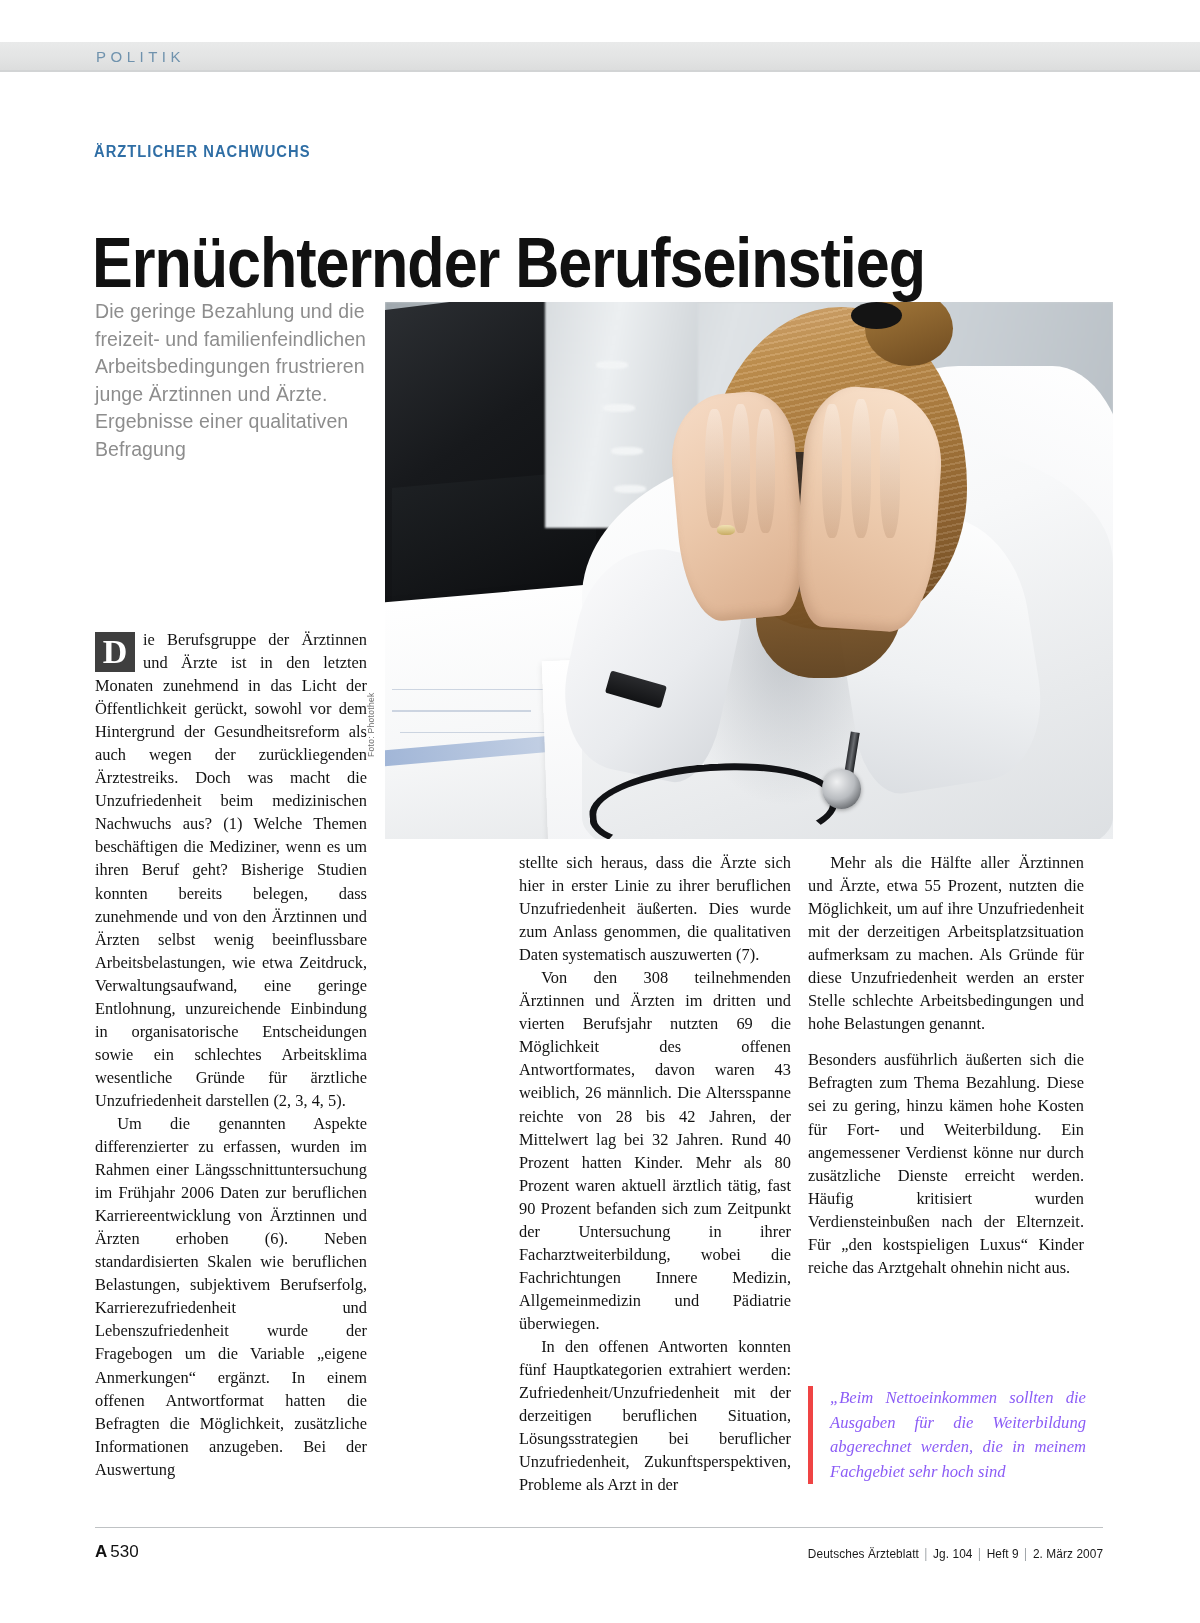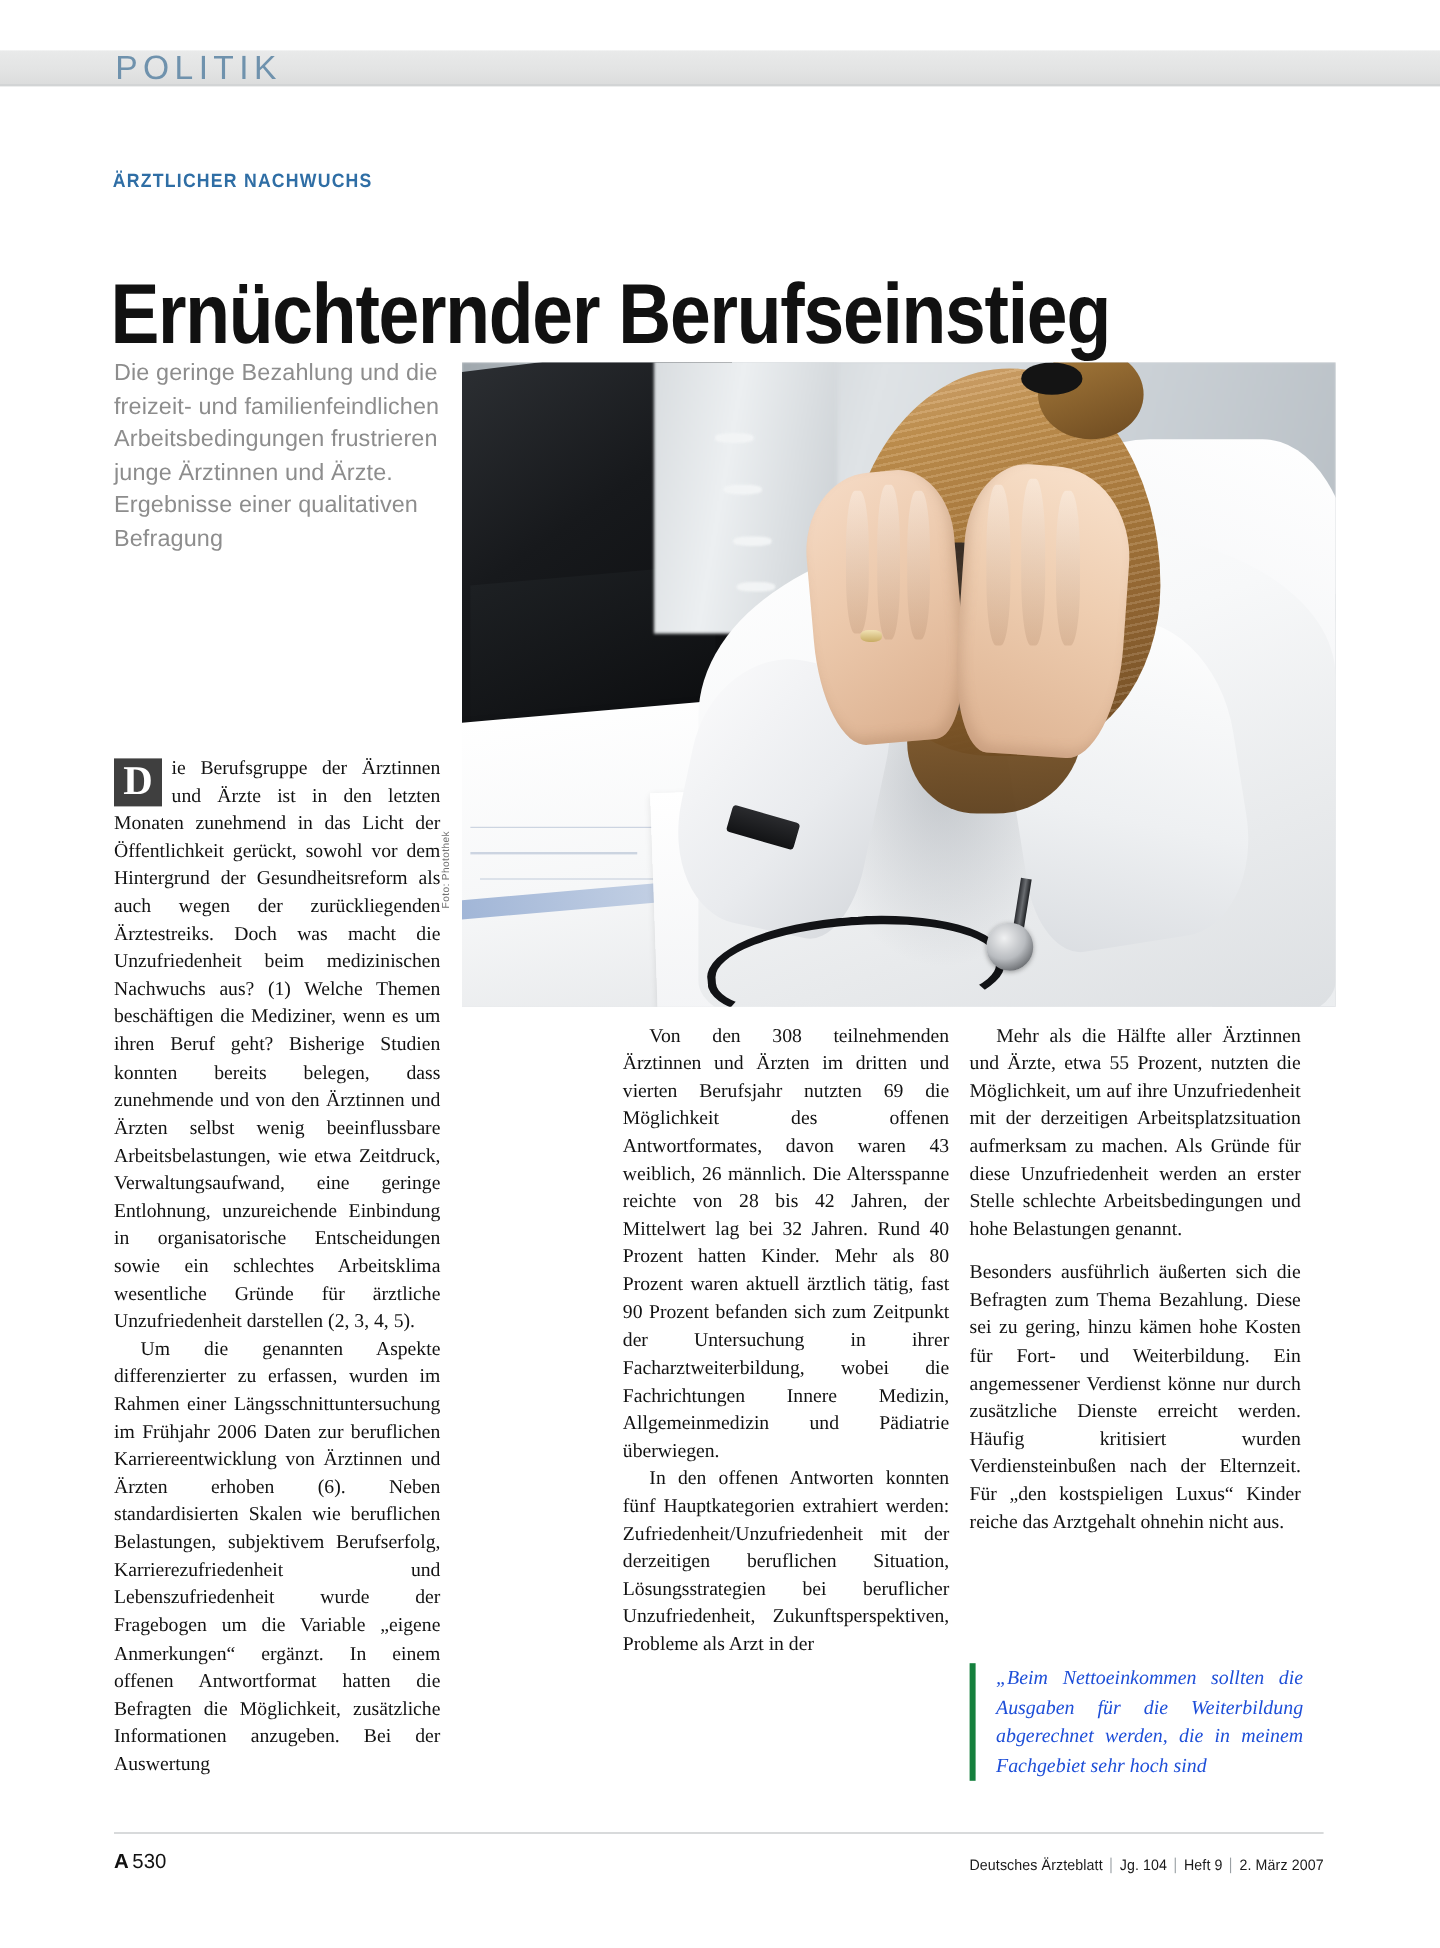--- a/index.html
+++ b/index.html
@@ -20,21 +20,21 @@
     width:1200px; height:28px;
     background:linear-gradient(to bottom,#e9eaea 0%,#e3e4e4 55%,#dcdddd 100%);
   }
   .top-band-rule{
     position:absolute; left:0; top:70px; width:1200px; height:2px;
     background:#d2d4d5;
   }
   .rubric{
     position:absolute; left:96px; top:44px;
     font-family:"Liberation Sans", sans-serif;
-    font-size:28px; font-weight:400;
+    font-size:15px; font-weight:400;
     letter-spacing:4.5px;
     color:#6f92ad;
     line-height:26px;
   }
 
   
   .kicker{
     position:absolute; left:94px; top:143px;
     font-family:"Liberation Sans", sans-serif;
     font-weight:bold; font-size:16px;
@@ -296,26 +296,26 @@
     font-weight:bold;
     font-size:34px;
     line-height:40px;
     text-align:center;
   }
 
   
   .pullquote{
     position:absolute; left:808px; top:1386px; width:278px;
     padding-left:17px;
-    border-left:5px solid #15803d;
+    border-left:5px solid #ef4444;
     font-family:"Liberation Serif", serif;
     font-style:italic;
     font-size:16.6px;
     line-height:24.6px;
-    color:#1d4ed8;
+    color:#8b5cf6;
     text-align:justify;
   }
 
   
   .foot-rule{
     position:absolute; left:95px; top:1527px; width:1008px; height:1px;
     background:#bfc2c4;
   }
   .folio{
     position:absolute; left:95px; top:1542px;
@@ -407,20 +407,21 @@
 <div class="photo-credit">Foto: Photothek</div>
 
 <div class="col" id="col1">
   <p class="first">
     <span class="dropcap">D</span><span>ie Berufsgruppe der Ärztinnen und Ärzte ist in den letzten Monaten zunehmend in das Licht der Öffentlichkeit gerückt, sowohl vor dem Hintergrund der Gesundheitsreform als auch wegen der zurückliegenden Ärztestreiks. Doch was macht die Unzufriedenheit beim medizinischen Nachwuchs aus? (1) Welche Themen beschäftigen die Mediziner, wenn es um ihren Beruf geht? Bisherige Studien konnten bereits belegen, dass zunehmende und von den Ärztinnen und Ärzten selbst wenig beeinflussbare Arbeitsbelastungen, wie etwa Zeitdruck, Verwaltungsaufwand, eine geringe Entlohnung, unzureichende Einbindung in organisatorische Entscheidungen sowie ein schlechtes Arbeitsklima wesentliche Gründe für ärztliche Unzufriedenheit darstellen (2, 3, 4, 5).</span>
   </p>
   <p><span>Um die genannten Aspekte differenzierter zu erfassen, wurden im Rahmen einer Längsschnittuntersuchung im Frühjahr 2006 Daten zur beruflichen Karriereentwicklung von Ärztinnen und Ärzten erhoben (6). Neben standardisierten Skalen wie beruflichen Belastungen, subjektivem Berufserfolg, Karrierezufriedenheit und Lebenszufriedenheit wurde der Fragebogen um die Variable „eigene Anmerkungen“ ergänzt. In einem offenen Antwortformat hatten die Befragten die Möglichkeit, zusätzliche Informationen anzugeben. Bei der Auswertung</span></p>
 </div>
 
 <div class="col" id="col2">
+  <p class="first"><span>stellte sich heraus, dass die Ärzte sich hier in erster Linie zu ihrer beruflichen Unzufriedenheit äußerten. Dies wurde zum Anlass genommen, die qualitativen Daten systematisch auszuwerten (7).</span></p>
   <p><span>Von den 308 teilnehmenden Ärztinnen und Ärzten im dritten und vierten Berufsjahr nutzten 69 die Möglichkeit des offenen Antwortformates, davon waren 43 weiblich, 26 männlich. Die Altersspanne reichte von 28 bis 42 Jahren, der Mittelwert lag bei 32 Jahren. Rund 40 Prozent hatten Kinder. Mehr als 80 Prozent waren aktuell ärztlich tätig, fast 90 Prozent befanden sich zum Zeitpunkt der Untersuchung in ihrer Facharztweiterbildung, wobei die Fachrichtungen Innere Medizin, Allgemeinmedizin und Pädiatrie überwiegen.</span></p>
   <p><span>In den offenen Antworten konnten fünf Hauptkategorien extrahiert werden: Zufriedenheit/Unzufriedenheit mit der derzeitigen beruflichen Situation, Lösungsstrategien bei beruflicher Unzufriedenheit, Zukunftsperspektiven, Probleme als Arzt in der</span></p>
 </div>
 
 <div class="col" id="col3">
   <p><span>Mehr als die Hälfte aller Ärztinnen und Ärzte, etwa 55 Prozent, nutzten die Möglichkeit, um auf ihre Unzufriedenheit mit der derzeitigen Arbeitsplatzsituation aufmerksam zu machen. Als Gründe für diese Unzufriedenheit werden an erster Stelle schlechte Arbeitsbedingungen und hohe Belastungen genannt.</span></p>
   <p style="margin-top:13px;" class="first"><span>Besonders ausführlich äußerten sich die Befragten zum Thema Bezahlung. Diese sei zu gering, hinzu kämen hohe Kosten für Fort- und Weiterbildung. Ein angemessener Verdienst könne nur durch zusätzliche Dienste erreicht werden. Häufig kritisiert wurden Verdiensteinbußen nach der Elternzeit. Für „den kostspieligen Luxus“ Kinder reiche das Arztgehalt ohnehin nicht aus.</span></p>
 </div>
 
 <blockquote class="pullquote" style="margin:0;">

